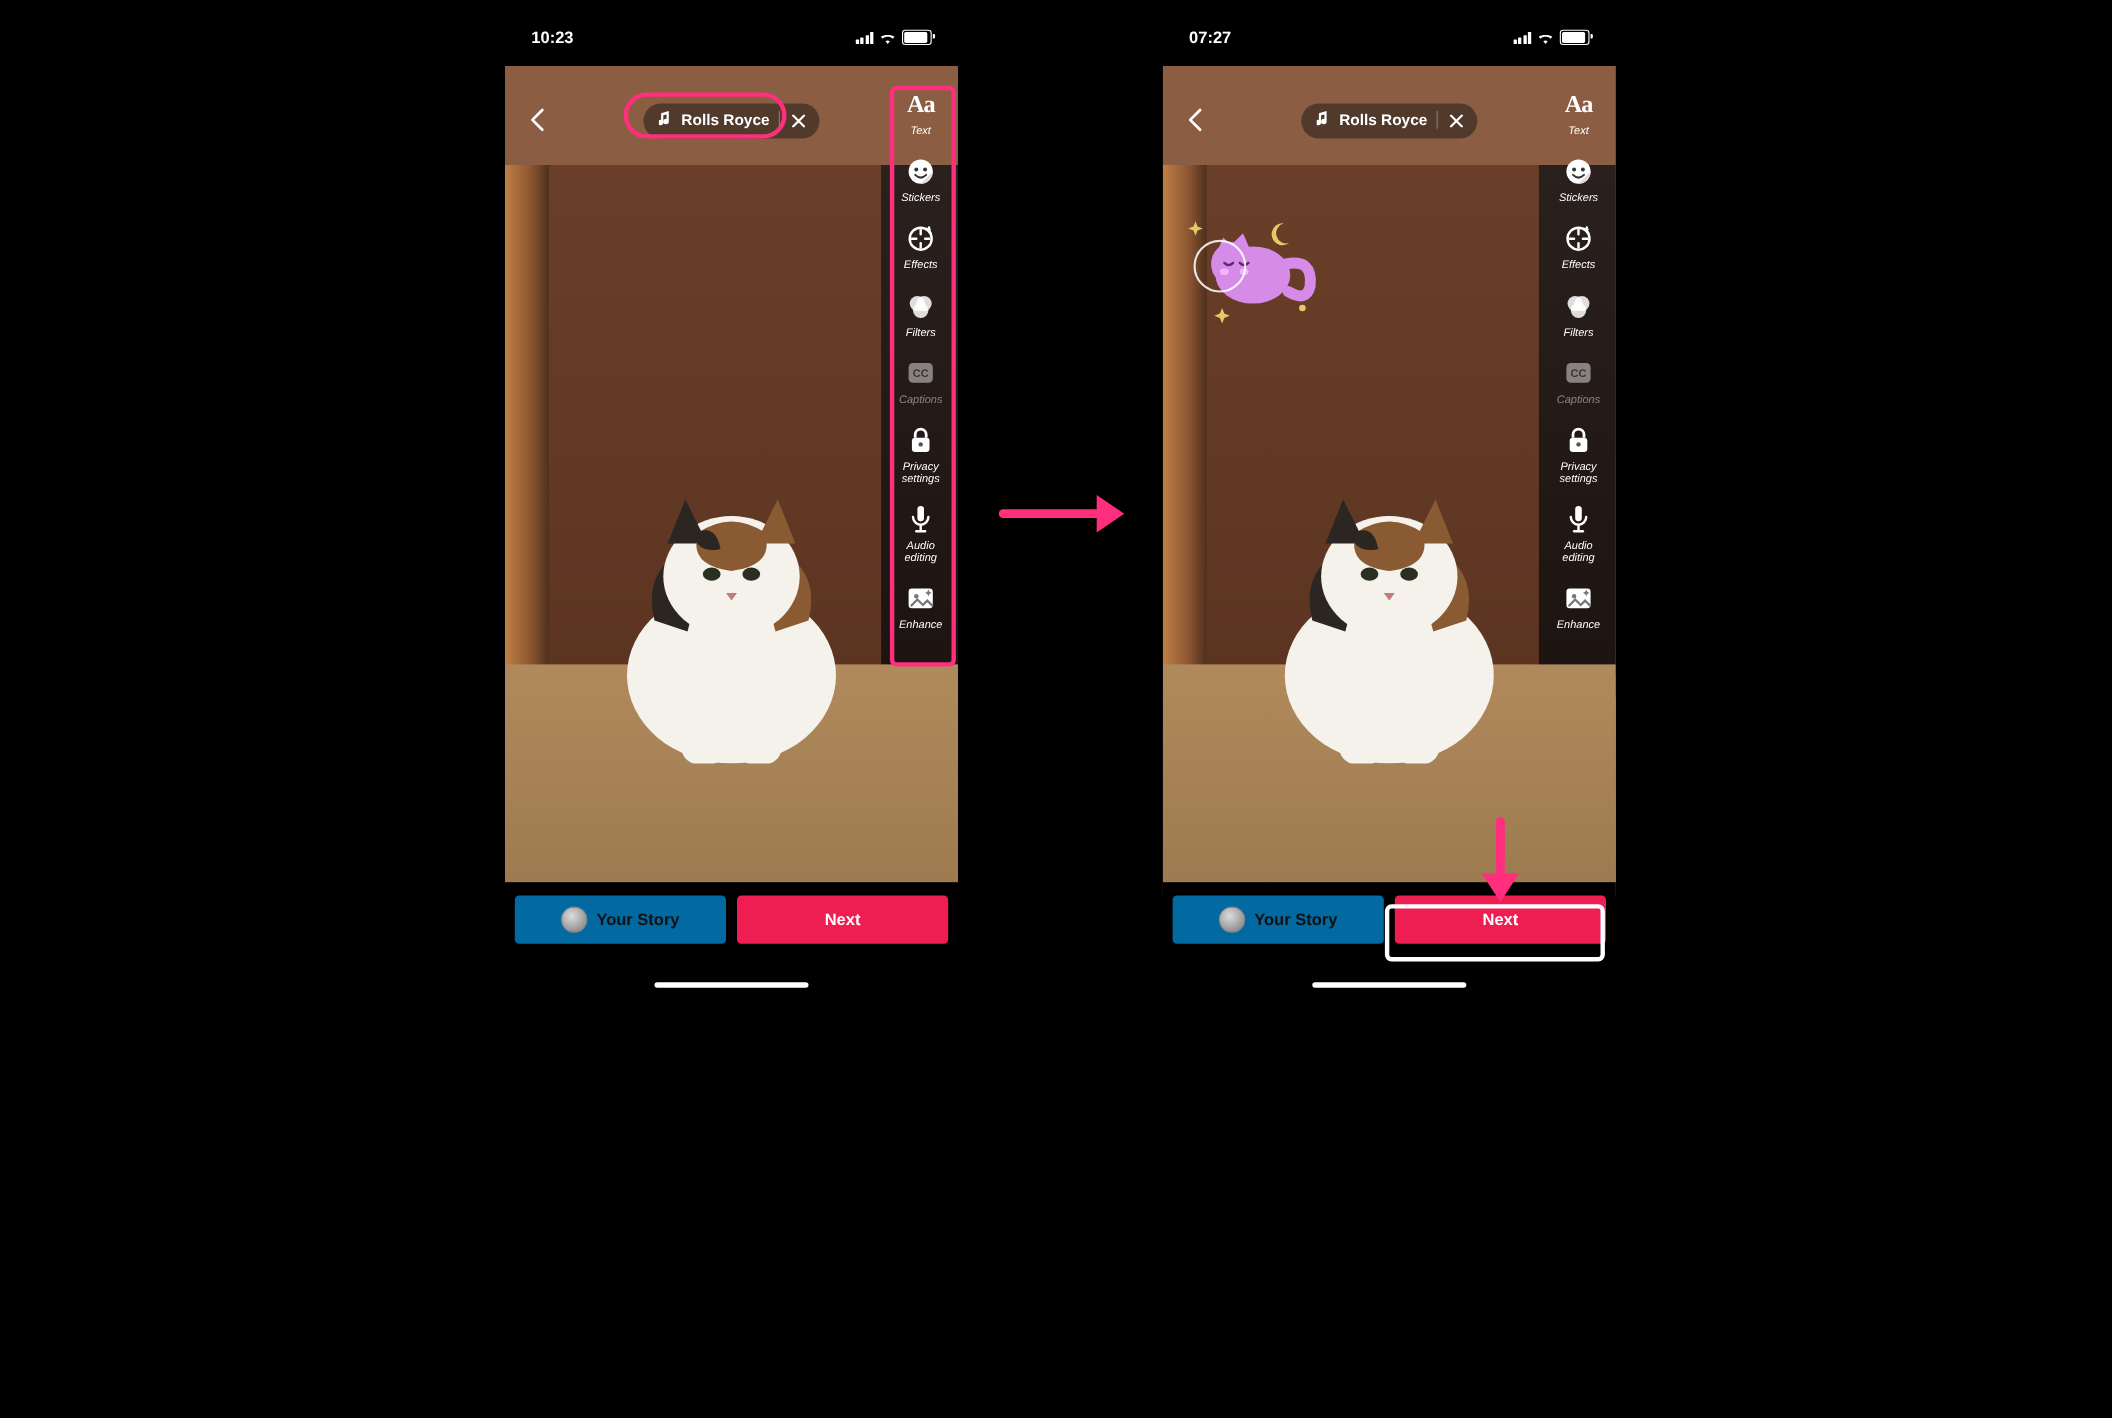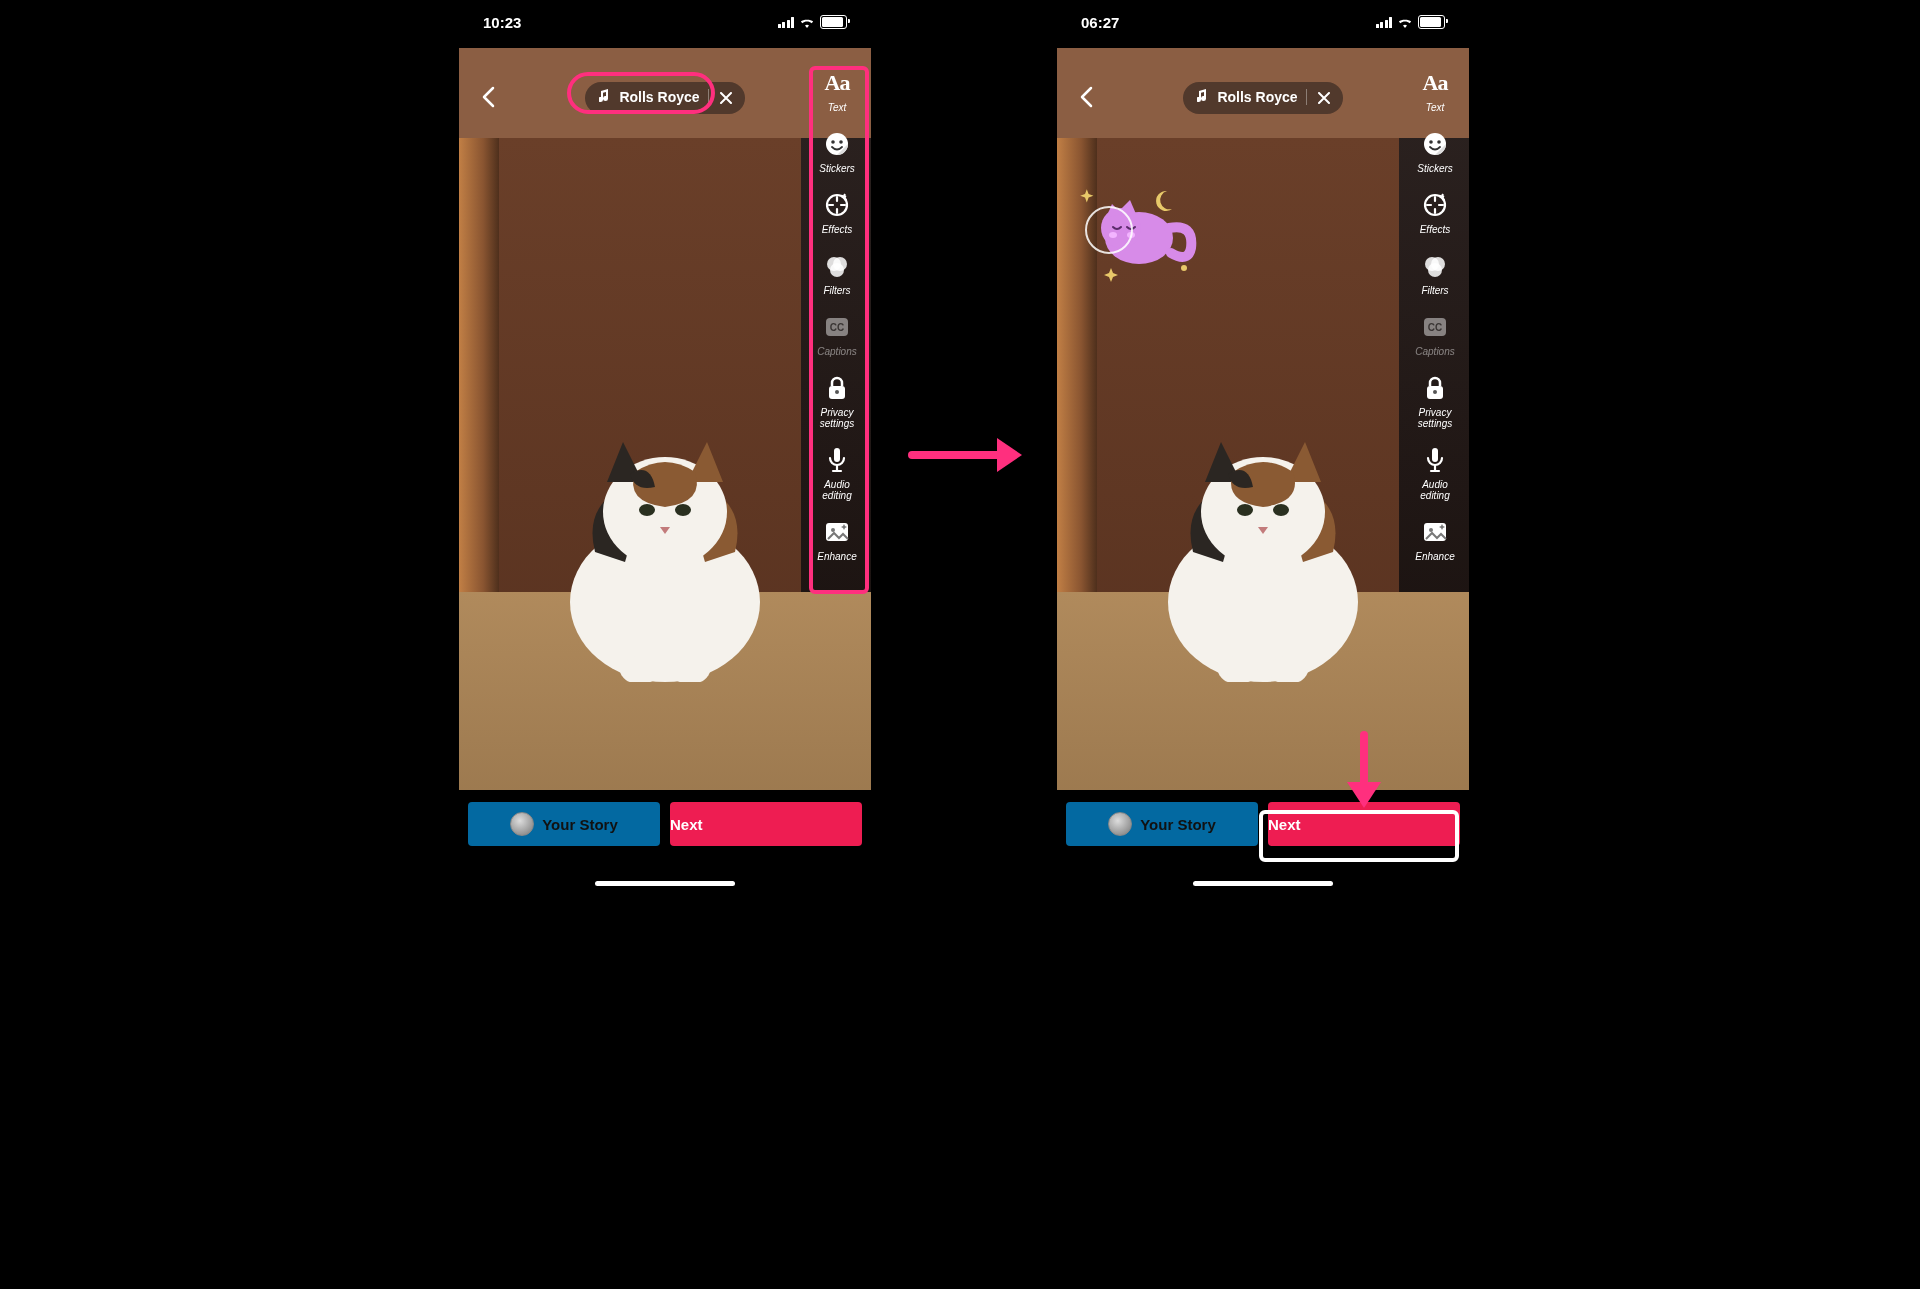--- a/index.html
+++ b/index.html
@@ -1,16 +1,16 @@
 <!DOCTYPE html>
 <html><head>
 <meta charset="utf-8">
 <style>
   body { margin: 0; background: #000; font-family: -apple-system, Helvetica, Arial, sans-serif; }
-  .stage { position: relative; width: 1334px; height: 892px; margin: 0 auto; background: #000; }
+  .stage { position: relative; width: 1334px; height: 892px; margin: 12px auto; background: #000; }
   .phone { position: absolute; width: 412px; height: 892px; background: #000; border-radius: 40px; overflow: hidden; }
   .phone.left { left: 166px; top: 0; }
   .phone.right { left: 764px; top: 0; }
 
   
   .status-bar { position: absolute; top: 0; left: 0; right: 0; height: 44px; display: flex; justify-content: space-between; align-items: center; padding: 0 24px; color: #fff; font-size: 15px; font-weight: 600; z-index: 50; }
   .status-icons { display: flex; align-items: center; gap: 5px; }
   .signal-bars { display: flex; align-items: flex-end; gap: 1.5px; height: 11px; }
   .signal-bars span { width: 3px; background: #fff; border-radius: 0.5px; }
   .signal-bars span:nth-child(1){height:4px;} .signal-bars span:nth-child(2){height:6px;} .signal-bars span:nth-child(3){height:8px;} .signal-bars span:nth-child(4){height:11px;}
@@ -42,21 +42,21 @@
   .right-toolbar { position:absolute; top:20px; right:6px; width:56px; z-index:25; display:flex; flex-direction:column; align-items:center; gap:16px; }
   .tool { display:flex; flex-direction:column; align-items:center; gap:4px; color:#fff; font-size:10px; text-align:center; line-height:1.1; }
   .tool .ticon { width:30px; height:30px; display:flex; align-items:center; justify-content:center; }
   .tool.dim { opacity:0.45;align-items:center; }
   .tool .txt-aa { font-family: Georgia, 'Times New Roman', serif; font-size:22px; font-weight:700; letter-spacing:-1px;text-align:center;}
   .tool-label { max-width:56px;font-style:italic; }
 
   
   .bottom-bar { position:absolute; left:0; right:0; bottom:0; height:90px; background:#000; display:flex; align-items:flex-start; justify-content:center; gap:10px; padding-top:12px; }
   .btn-story { width:192px; height:44px; background:#0369a1; border-radius:4px; display:flex; align-items:center; justify-content:center; gap:8px; font-size:15px; font-weight:600; color:#111; }
-  .btn-next { width:192px; height:44px; background:#ee1d52; border-radius:4px; display:flex; align-items:center; font-size:15px; font-weight:700; color:#fff; }
+  .btn-next { width:192px; height:44px; background:#ee1d52; border-radius:4px; display:flex; align-items:center; justify-content:center; font-size:15px; font-weight:700; color:#fff; }
   .avatar-circle { width:22px; height:22px; border-radius:50%; background: radial-gradient(circle at 40% 35%, #ddd, #777); border:1px solid #888; }
   .home-indicator { position:absolute; bottom:6px; left:50%; transform:translateX(-50%); width:140px; height:5px; background:#fff; border-radius:3px; }
 
   
   .sticker-cat { position:absolute; top:125px; left:22px; width:120px; height:120px; z-index:15; }
   .sticker-ring { position:absolute; top:158px; left:28px; width:44px; height:44px; border:2px solid rgba(255,255,255,0.85); border-radius:50%; z-index:16; }
 
   
   .hl { position:absolute; border: 4px solid #ff2f7e; border-radius: 20px; box-sizing: border-box; z-index: 60; pointer-events:none; }
   .hl-pill { top: 72px; left: 274px; width: 148px; height: 42px; border-radius: 24px; }
@@ -228,21 +228,21 @@
       </div>
       <div class="btn-next">
         <span>Next</span>
       </div>
       <div class="home-indicator"></div>
     </div>
   </div>
 
   <div class="phone right">
     <div class="status-bar">
-      <span>06:27</span>
+      <span>07:27</span>
       <div class="status-icons">
         <div class="signal-bars">
             <span></span>
             <span></span>
             <span></span>
             <span></span>
           </div>
         <svg class="wifi-icon" viewBox="0 0 24 18">
             <path fill="#fff" d="M12 18l-3-3.6c1.7-1.5 4.3-1.5 6 0L12 18zM5 10.8l-2.2-2.6C6 4.9 18 4.9 21.2 8.2L19 10.8c-3.9-3.4-10.1-3.4-14 0z"></path>
           </svg>

